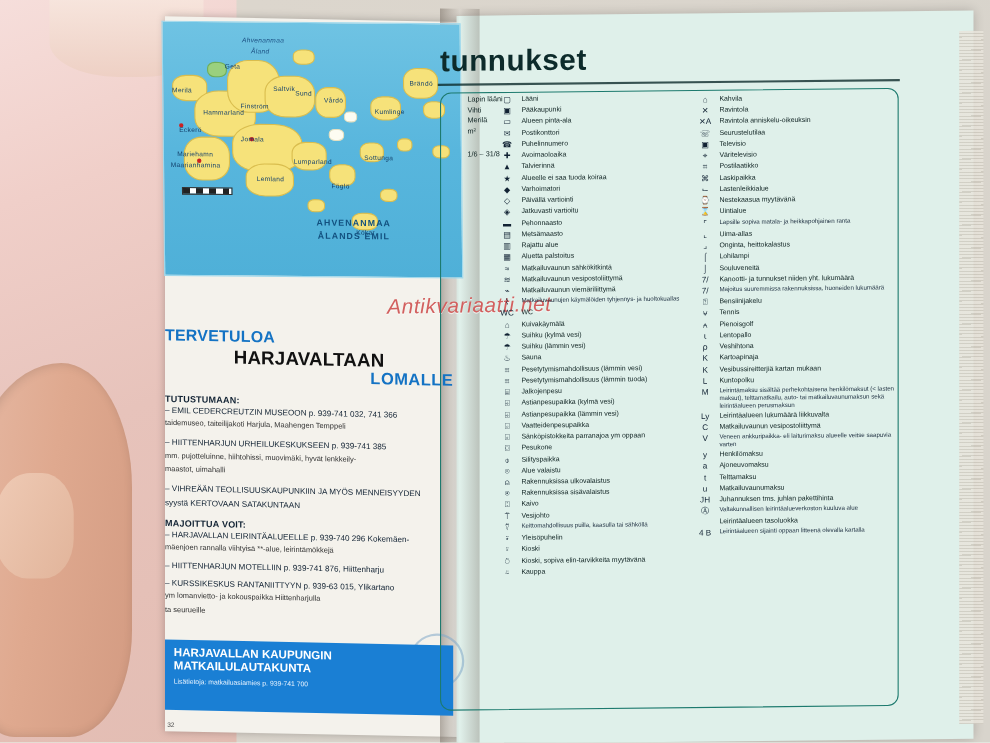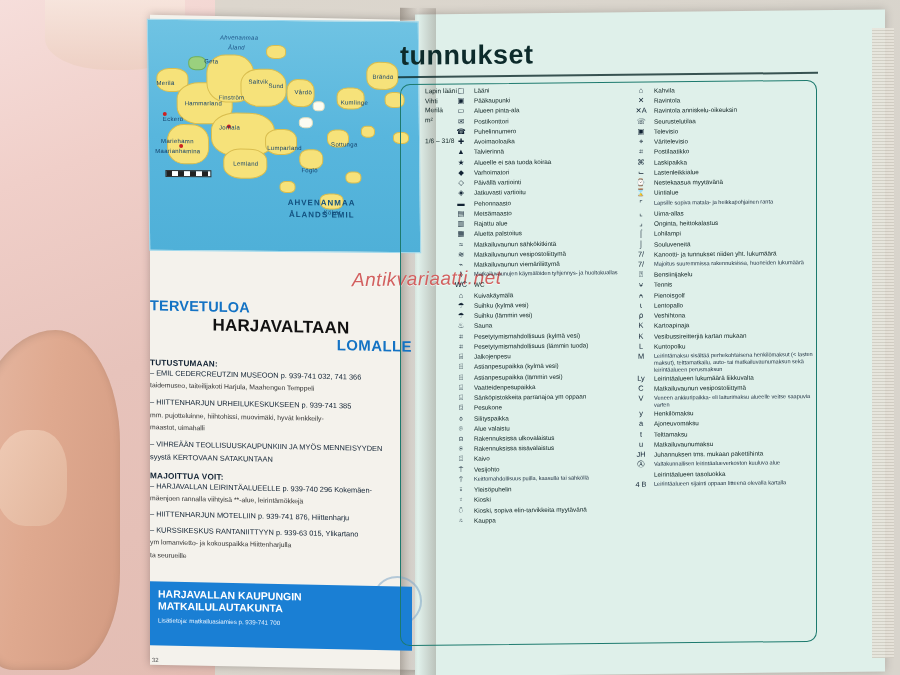--- a/index.html
+++ b/index.html
@@ -364,21 +364,21 @@
     <div class="legend-row">
       <div class="legend-sym">☂</div>
       <div class="legend-txt">Suihku (lämmin vesi)</div>
     </div>
     <div class="legend-row">
       <div class="legend-sym">♨</div>
       <div class="legend-txt">Sauna</div>
     </div>
     <div class="legend-row">
       <div class="legend-sym">⌗</div>
-      <div class="legend-txt">Pesetytymismahdollisuus (kylmä vesi)</div>
+      <div class="legend-txt">Pesetytymismahdollisuus (lämmin vesi)</div>
     </div>
     <div class="legend-row">
       <div class="legend-sym">⌗</div>
       <div class="legend-txt">Pesetytymismahdollisuus (lämmin tuoda)</div>
     </div>
     <div class="legend-row">
       <div class="legend-sym">⌸</div>
       <div class="legend-txt">Jalkojenpesu</div>
     </div>
     <div class="legend-row">
@@ -579,21 +579,21 @@
     <div class="legend-row">
       <div class="legend-sym">t</div>
       <div class="legend-txt">Telttamaksu</div>
     </div>
     <div class="legend-row">
       <div class="legend-sym">u</div>
       <div class="legend-txt">Matkailuvaunumaksu</div>
     </div>
     <div class="legend-row">
       <div class="legend-sym">JH</div>
-      <div class="legend-txt">Juhannuksen tms. mukaan pakettihinta</div>
+      <div class="legend-txt">Juhannuksen tms. juhlan pakettihinta</div>
     </div>
     <div class="legend-row">
       <div class="legend-sym">Ⓐ</div>
       <div class="legend-txt sm">Valtakunnallisen leirintäalueverkoston kuuluva alue</div>
     </div>
     <div class="legend-row">
       <div class="legend-sym"></div>
       <div class="legend-txt">Leirintäalueen tasoluokka</div>
     </div>
     <div class="legend-row">

